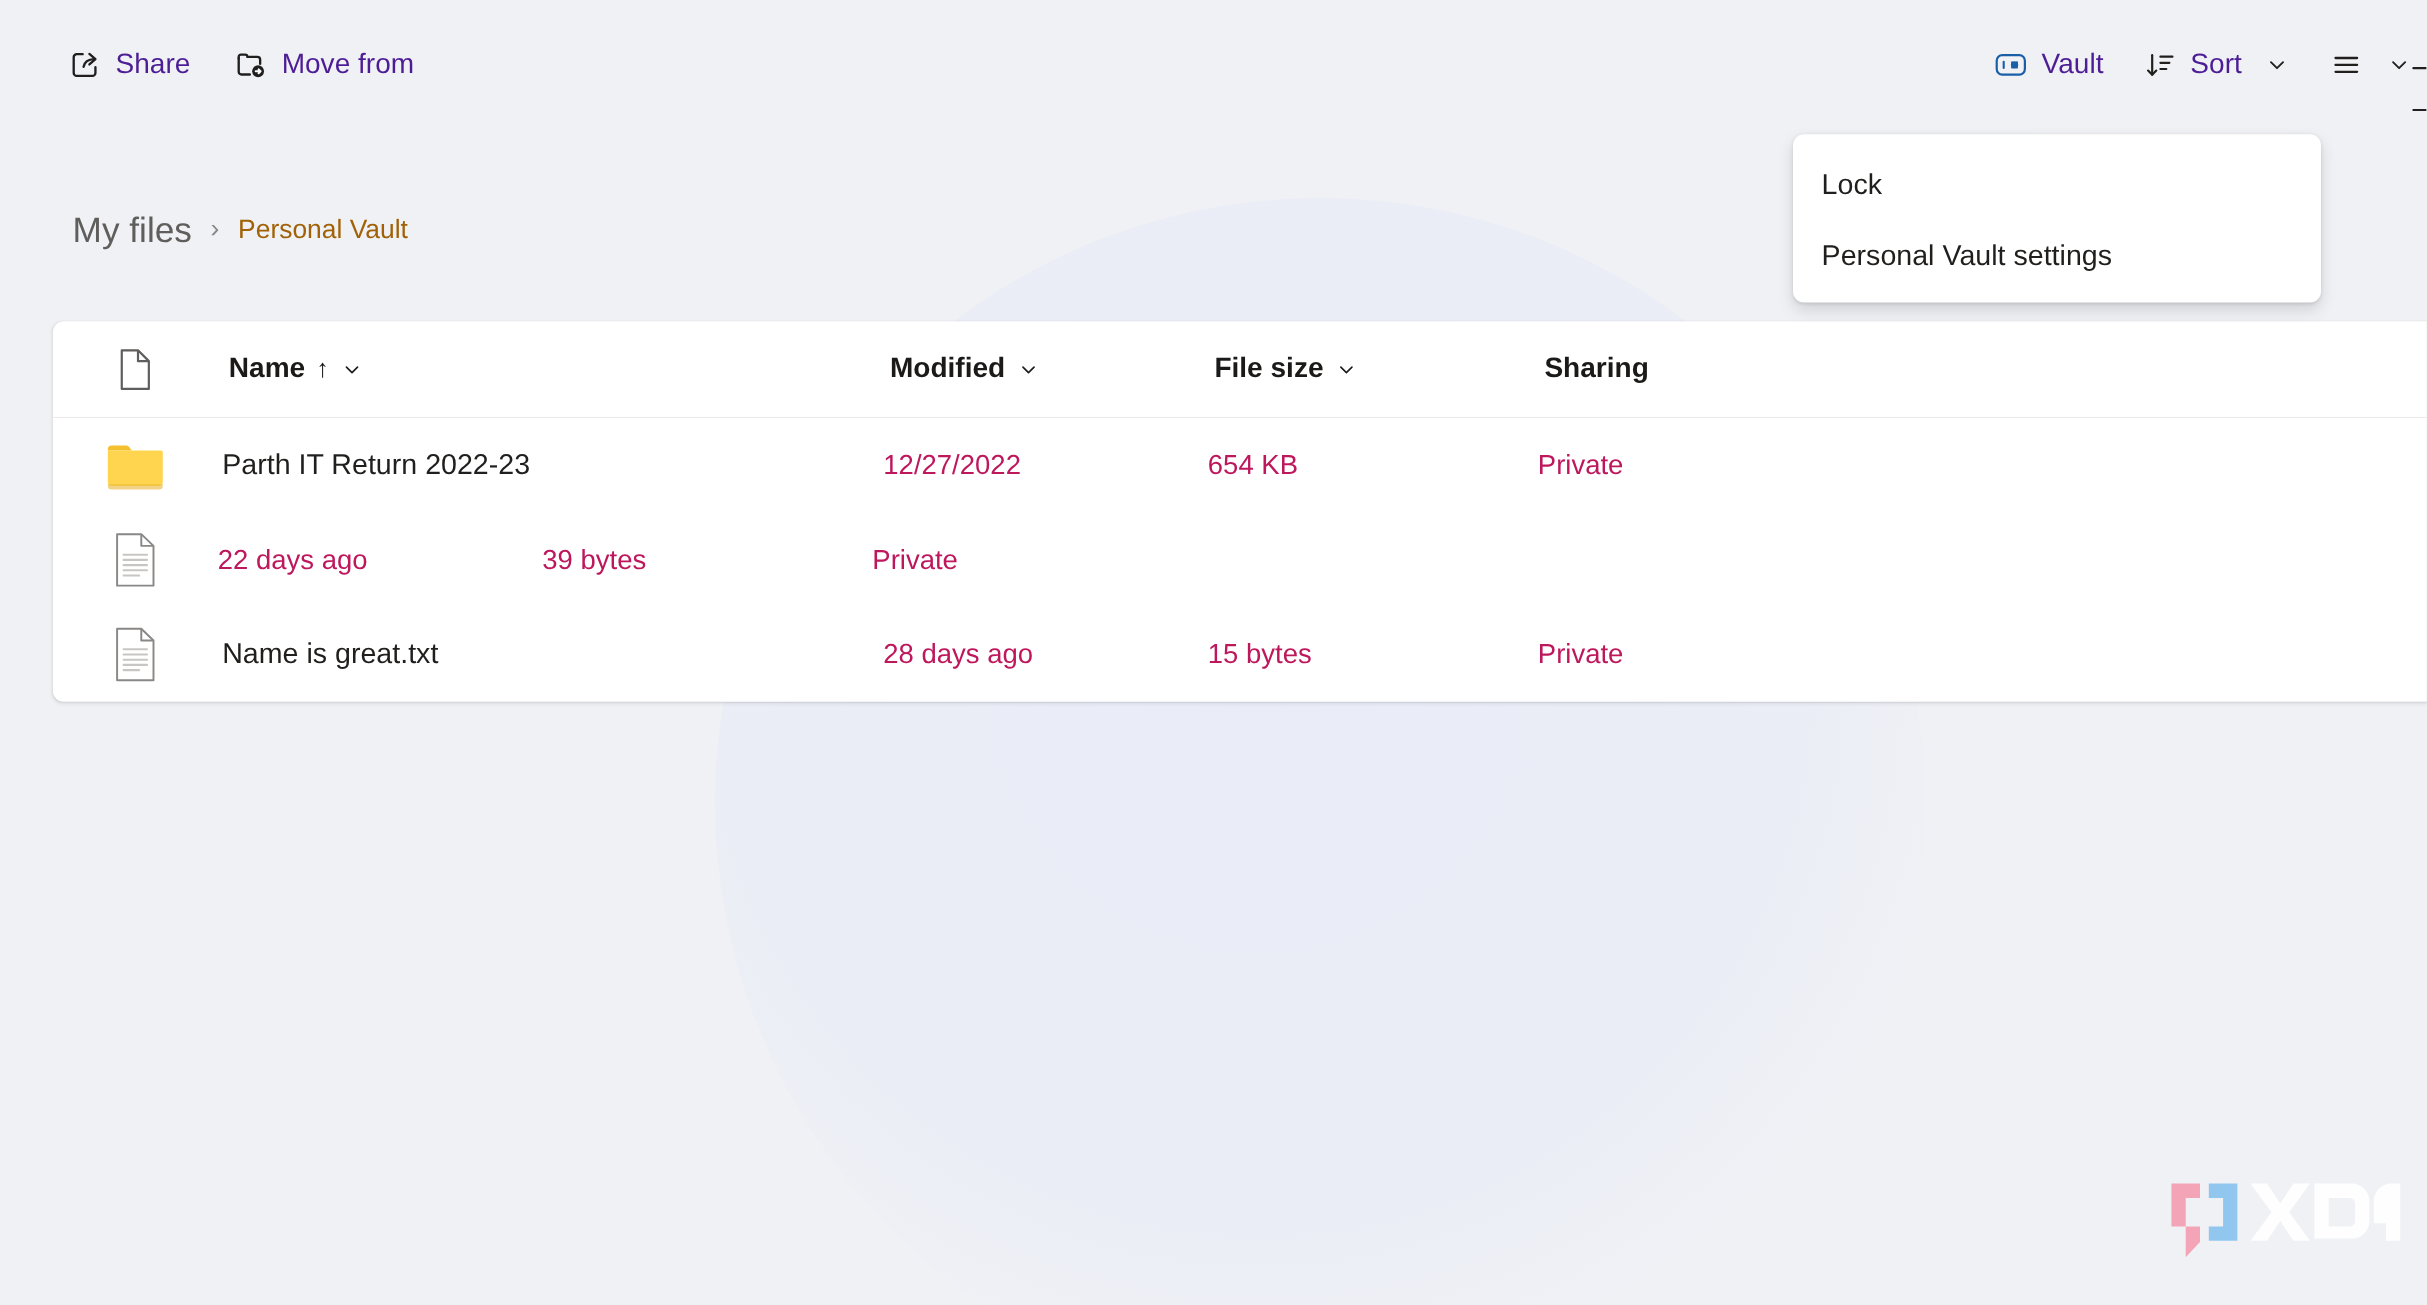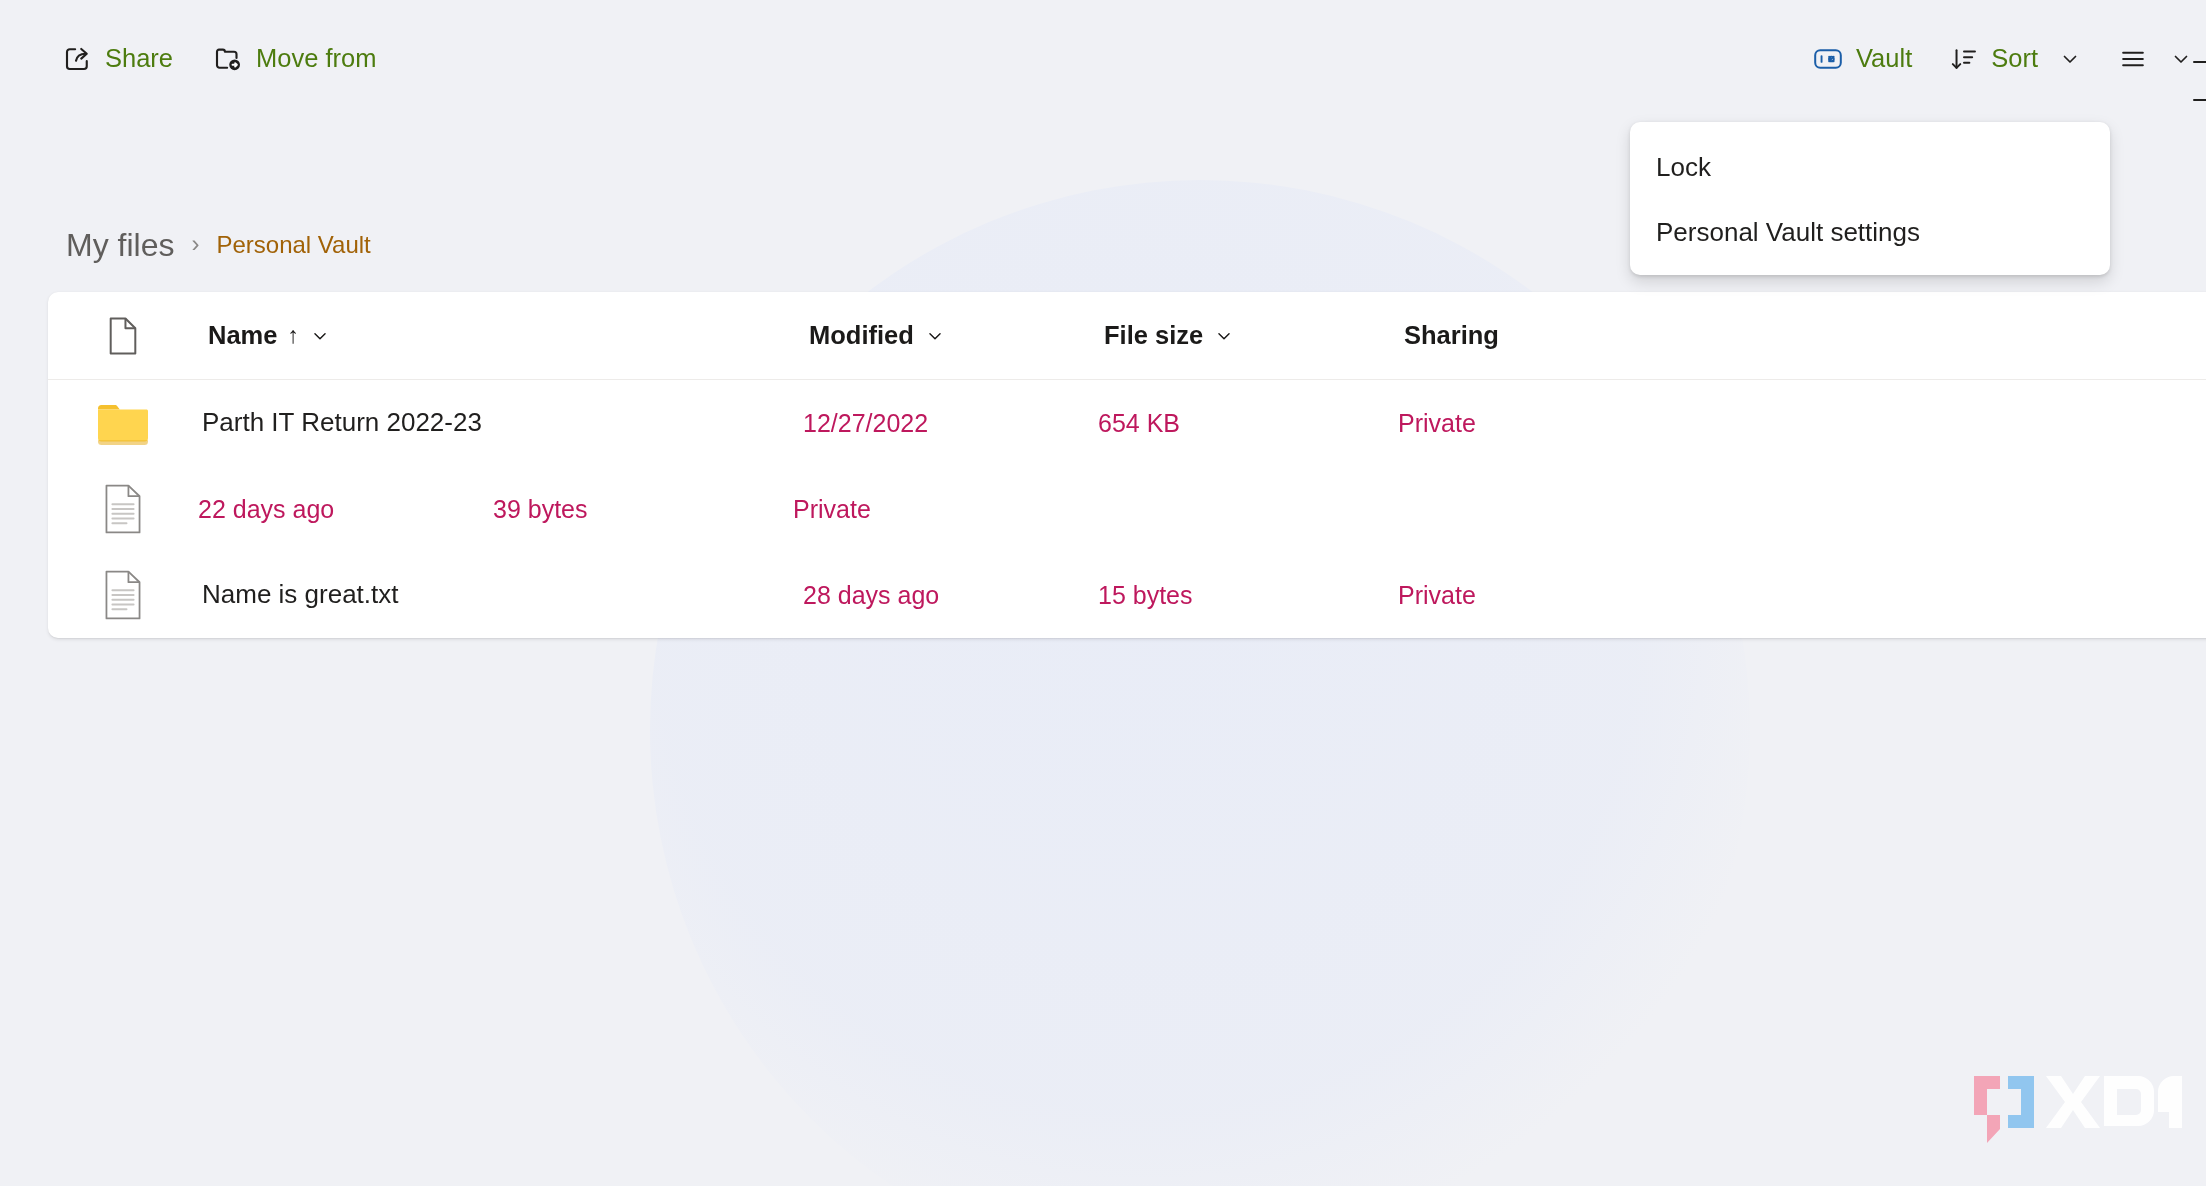--- a/index.html
+++ b/index.html
@@ -54,38 +54,37 @@
     display: flex;
     align-items: center;
     gap: 13px;
     padding: 10px 16px;
     border-radius: 6px;
     background: transparent;
     border: none;
     cursor: pointer;
     font-family: "Liberation Sans", sans-serif;
     font-size: 25.5px;
-    color: #4d7c0f;
+    color: #4c1d95;
     white-space: nowrap;
     line-height: 1;
   }
   .tb-btn .ico { display: inline-flex; align-items: center; justify-content: center; }
   .tb-btn .chev { display: inline-flex; align-items: center; margin-left: 7px; }
   .tb-icononly { padding: 12px 13px; }
 
   
   .breadcrumb {
     position: absolute;
     left: 62px;
     top: 188px;
     display: flex;
     align-items: center;
     gap: 13px;
     z-index: 4;
-    margin-top: 36px;
   }
   .bc-link {
     font-size: 32px;
     color: #605e5c;
     cursor: pointer;
     line-height: 1.2;
     padding: 2px 4px;
     border-radius: 4px;
   }
   .bc-sep { color: #8a8886; font-size: 24px; line-height: 1; padding-bottom: 2px; }

